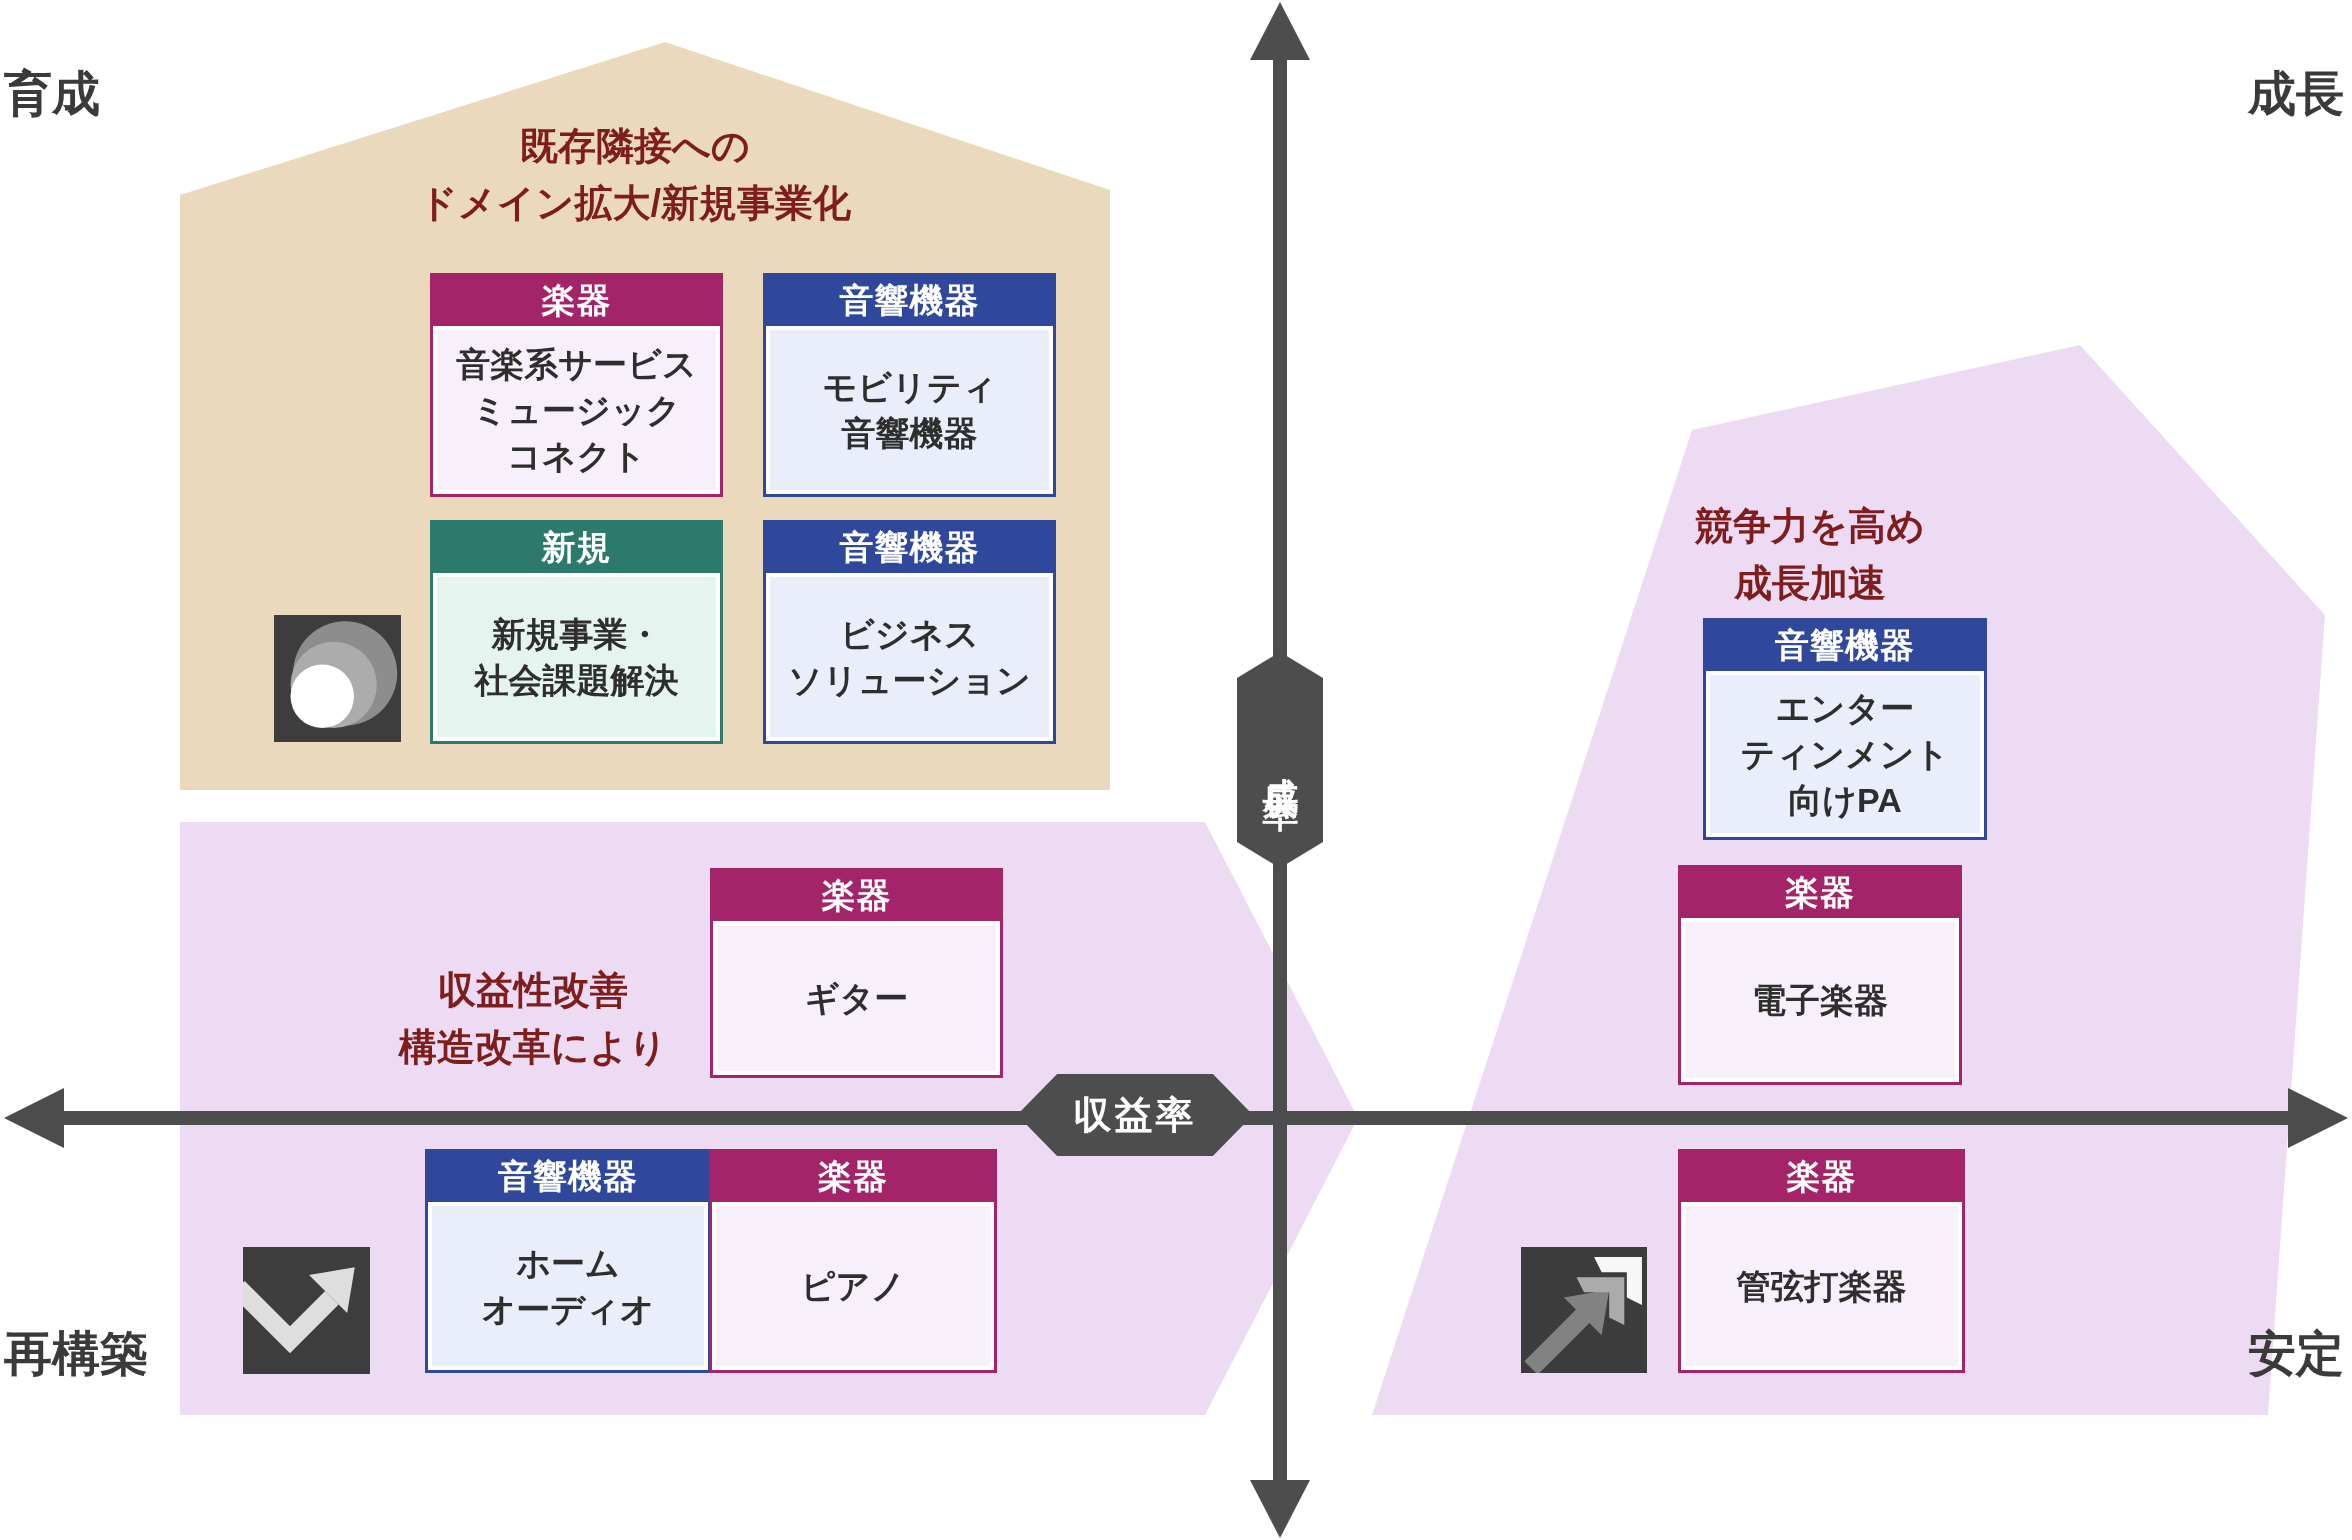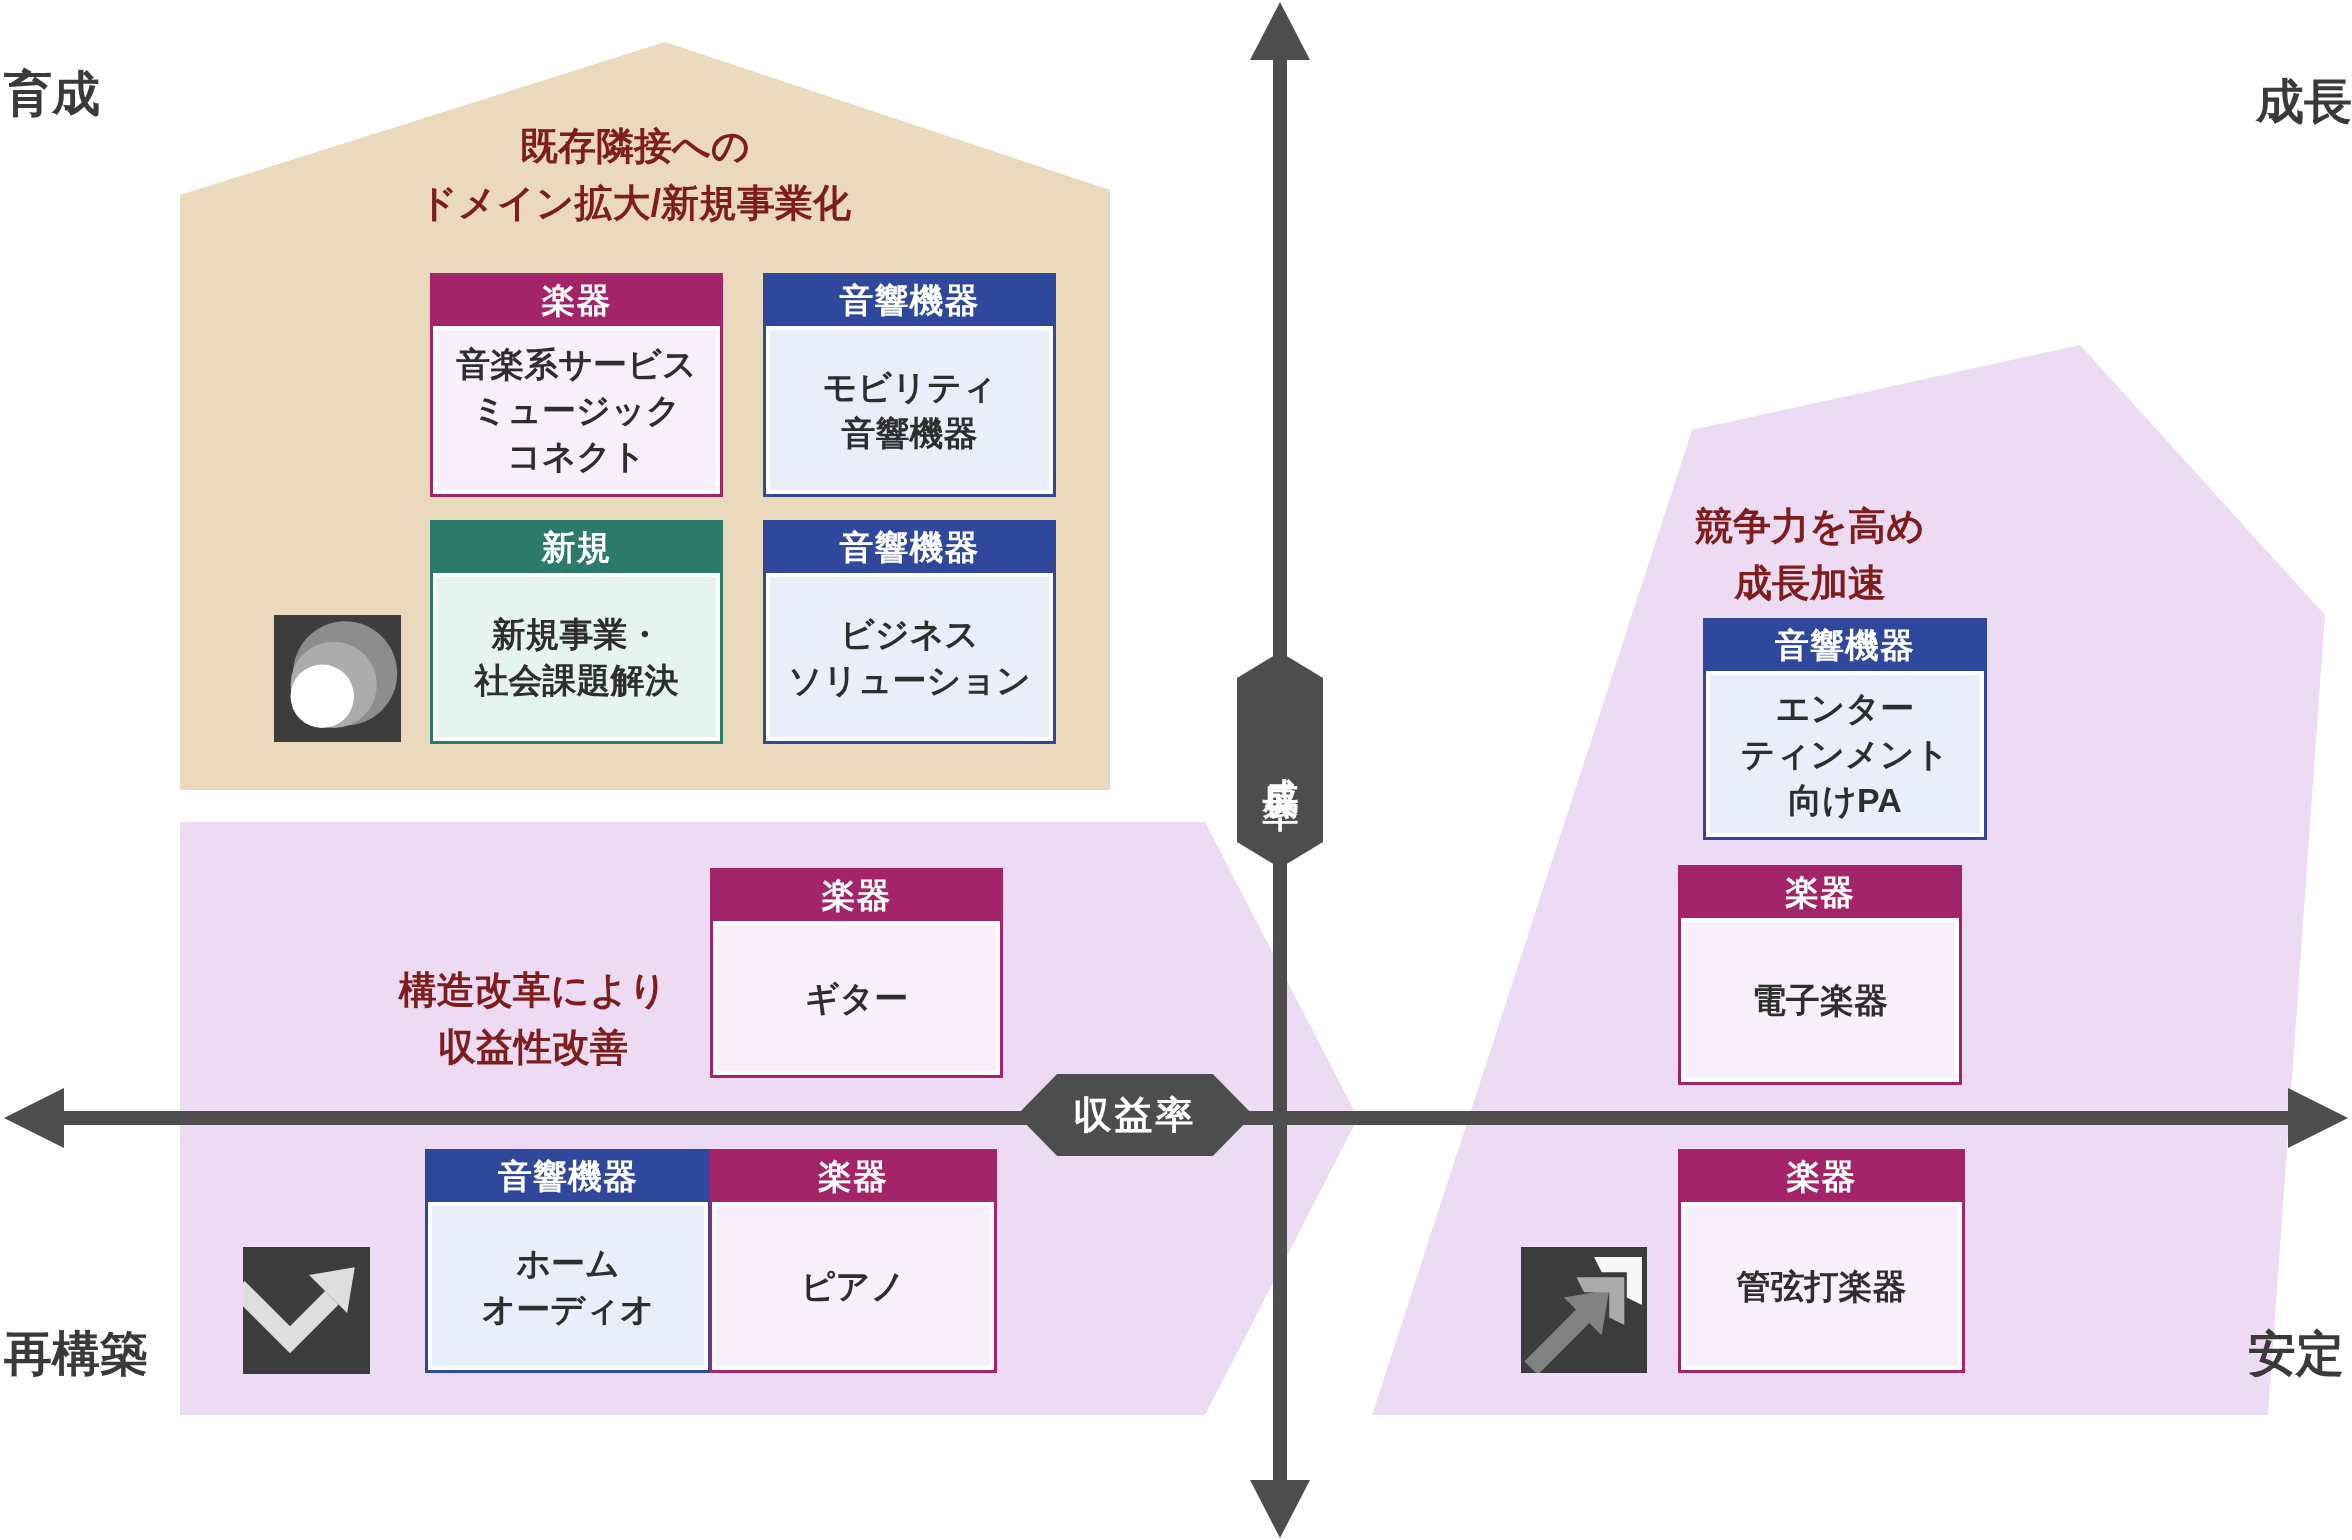--- a/index.html
+++ b/index.html
@@ -59,34 +59,34 @@
   <svg class="layer" width="2352" height="1540" viewBox="0 0 2352 1540">
     <rect x="1273" y="38" width="14" height="1464" fill="#4d4d4d"></rect>
     <rect x="40" y="1111" width="2272" height="14" fill="#4d4d4d"></rect>
     <polygon points="1280,2 1250,60 1310,60" fill="#4d4d4d"></polygon>
     <polygon points="1280,1538 1250,1480 1310,1480" fill="#4d4d4d"></polygon>
     <polygon points="4,1118 64,1088 64,1148" fill="#4d4d4d"></polygon>
     <polygon points="2348,1118 2288,1088 2288,1148" fill="#4d4d4d"></polygon>
   </svg>
 
   <div class="corner-label" style="left:4px;top:62px;">育成</div>
-  <div class="corner-label" style="right:0;top:62px;margin-top:8px;">成長</div>
+  <div class="corner-label" style="right:8px;top:62px;">成長</div>
   <div class="corner-label" style="left:4px;top:1322px;">再構築</div>
   <div class="corner-label" style="right:8px;top:1322px;">安定</div>
 
   <div class="badge v" style="left:1237px;top:652px;width:86px;height:216px;">成長率</div>
   <div class="badge h" style="left:1017px;top:1074px;width:236px;height:82px;">収益率</div>
 
   <div class="region-title" style="left:335px;top:118px;">
     <div>既存隣接への</div>
     <div>ドメイン拡大/新規事業化</div>
   </div>
   <div class="region-title" style="left:233px;top:962px;">
+    <div>収益性改善</div>
     <div>構造改革により</div>
-    <div>収益性改善</div>
   </div>
   <div class="region-title" style="left:1510px;top:498px;">
     <div>競争力を高め</div>
     <div>成長加速</div>
   </div>
 
   <div class="card cat-instruments" style="left:430px;top:273px;">
     <div class="hdr">楽器</div>
     <div class="bd">
       <div>音楽系サービス</div>

